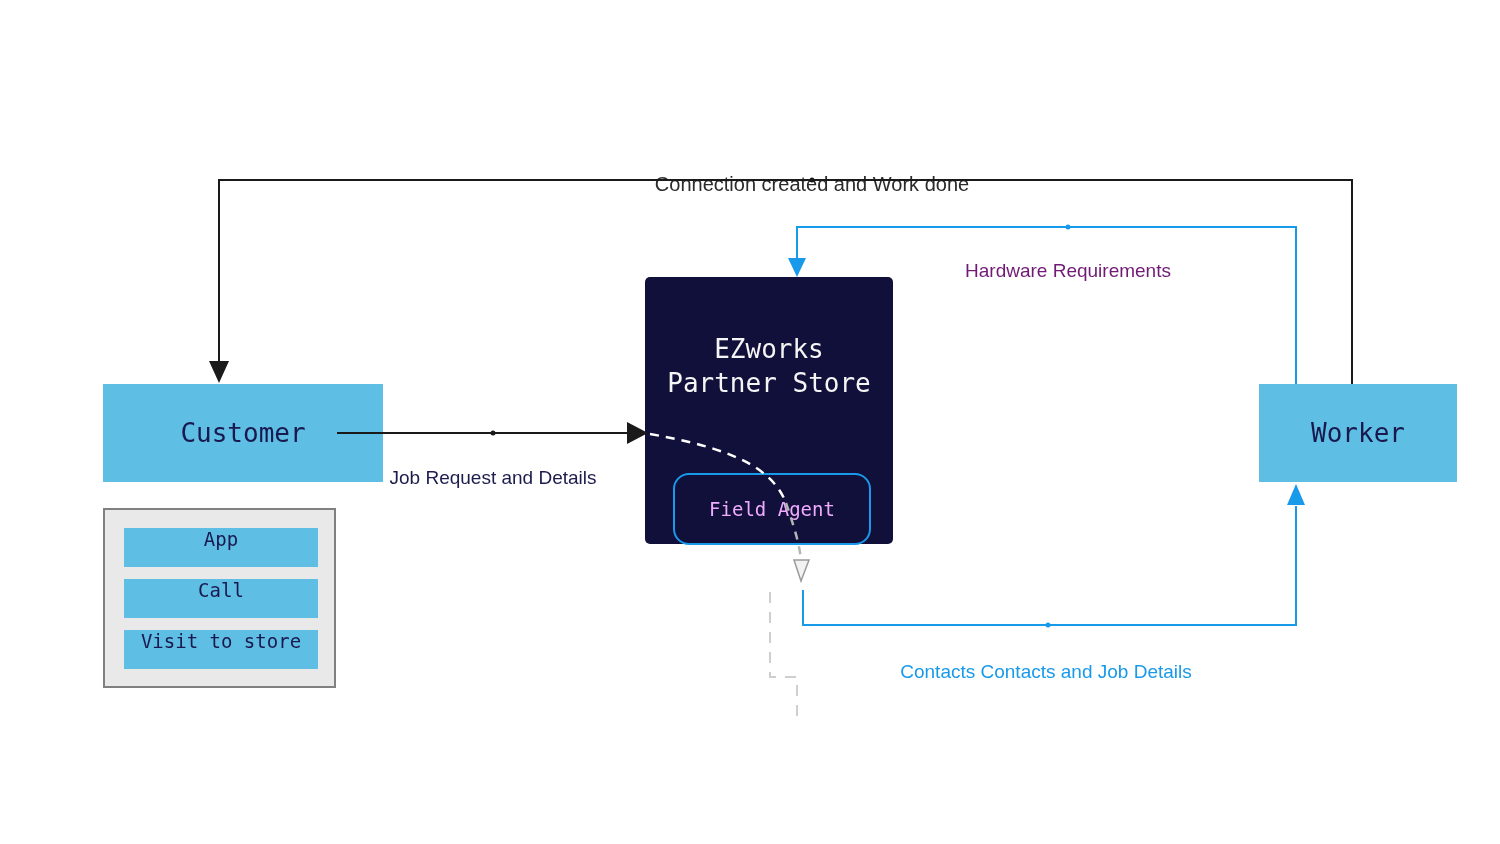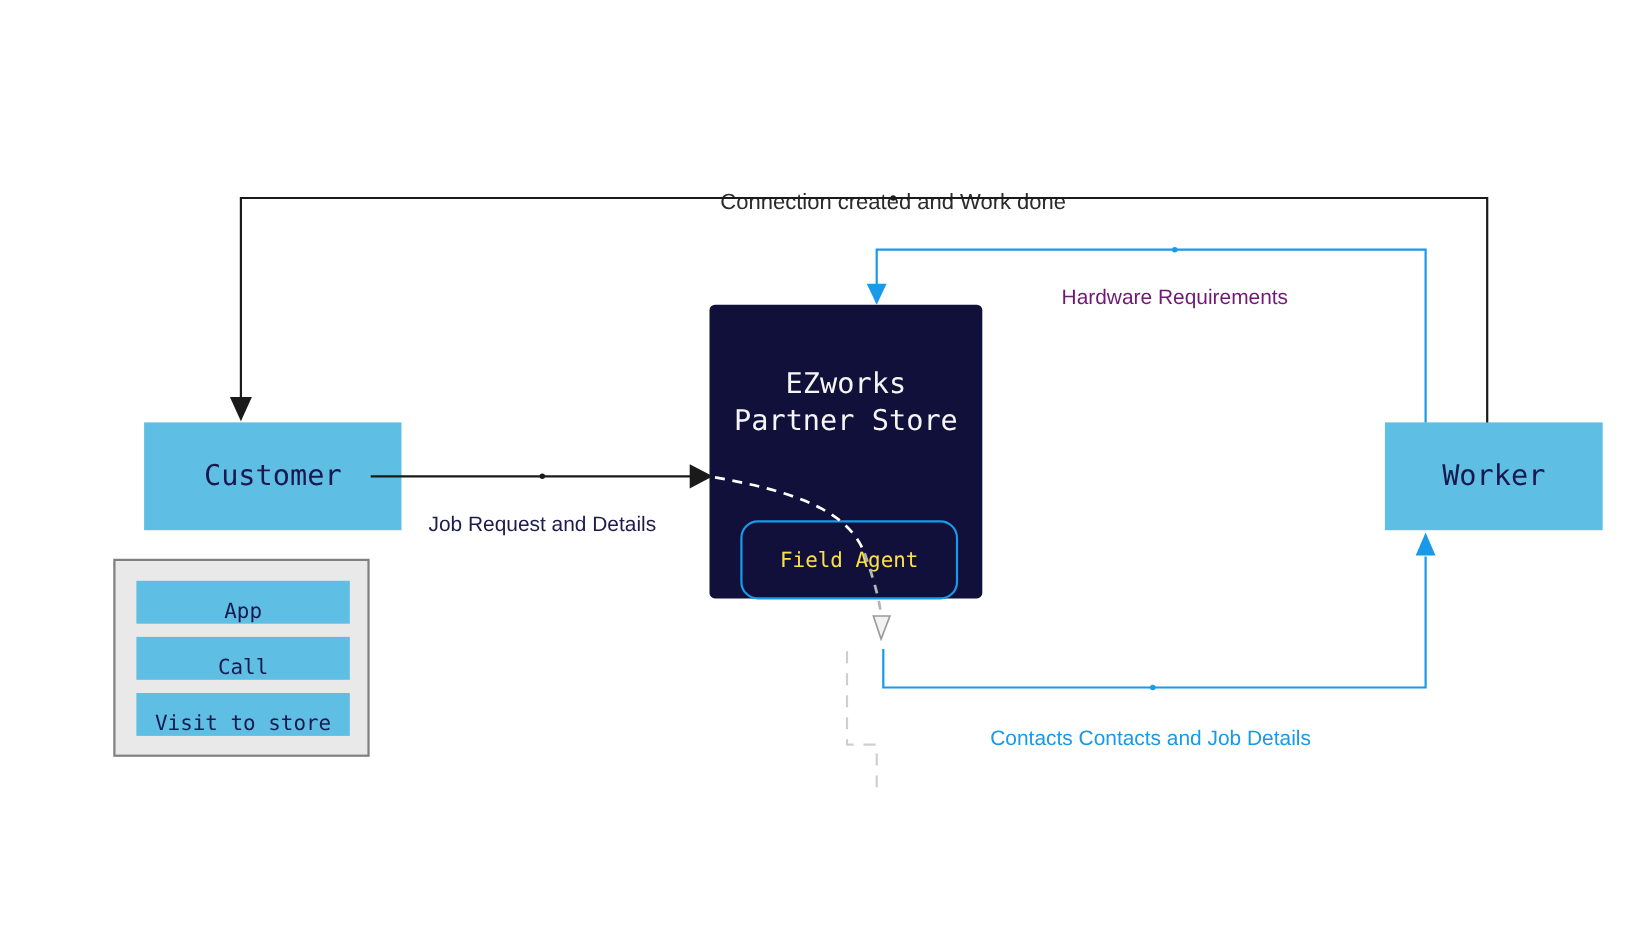--- a/index.html
+++ b/index.html
@@ -14,51 +14,51 @@
     position:absolute;
     display:flex;align-items:center;justify-content:center;
     box-sizing:border-box;
     font-family:"DejaVu Sans Mono","Liberation Mono",monospace;
   }
   .node-lightblue{
     background:#5FBEE3;
     color:#191950;
     font-size:26px;
   }
-  #customer-node{left:103px;top:384px;width:234px;height:98px;margin-left:28px;}
+  #customer-node{left:103px;top:384px;width:280px;height:98px;}
   #worker-node{left:1217px;top:384px;width:198px;height:98px;margin-left:42px;}
   #store-node{
     left:645px;top:277px;width:248px;height:267px;
     background:#10103A;border-radius:5px;
     display:block;
   }
   .store-title{
     margin-top:55px;
     text-align:center;
     color:#F5F5F5;
     font-size:26px;line-height:34px;
     font-family:"DejaVu Sans Mono","Liberation Mono",monospace;
   }
   #field-agent-node{
     position:absolute;left:28px;top:196px;width:194px;height:68px;
     border:2px solid #1899E9;border-radius:16px;
     background:transparent;
     display:flex;align-items:center;justify-content:center;
-    color:#fde047;font-size:19px;
+    color:#f0abfc;font-size:19px;
     font-family:"DejaVu Sans Mono","Liberation Mono",monospace;
     text-align:right;
   }
   #channels-panel{
     position:absolute;left:103px;top:508px;width:233px;height:180px;
     background:#E9E9E9;border:2px solid #808080;box-sizing:border-box;
   }
   .channel-item{
     position:absolute;left:19px;width:194px;height:39px;
     background:#5FBEE3;color:#191950;
-    display:flex;align-items:flex-end;justify-content:center;
+    display:flex;align-items:flex-start;justify-content:center;
     font-size:19px;
     font-family:"DejaVu Sans Mono","Liberation Mono",monospace;
   }
   #channel-item-0{top:18px;}
   #channel-item-1{top:69px;}
   #channel-item-2{top:120px;}
   .edge-label{
     position:absolute;
     transform:translateX(-50%);
     white-space:nowrap;

